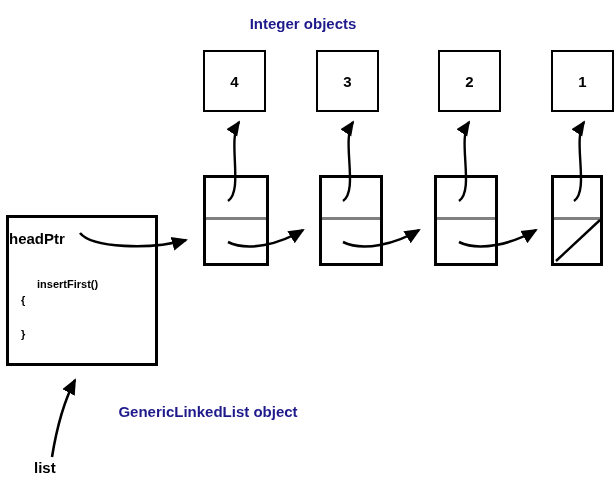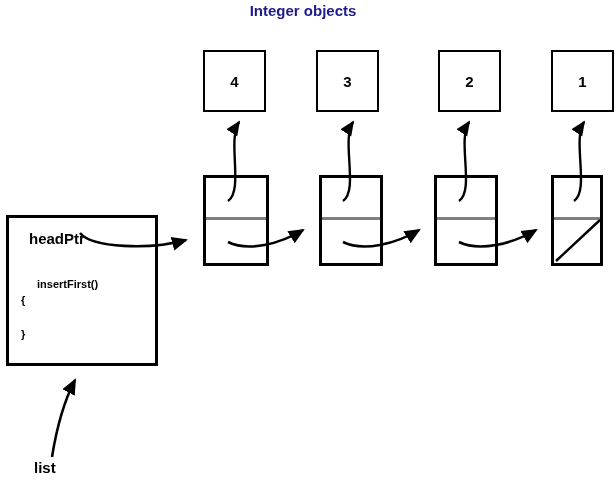--- a/index.html
+++ b/index.html
@@ -25,20 +25,21 @@
   }
   .abs { position: absolute; }
 
   
   .label-blue {
     color: #1f1a8c;
     font-weight: bold;
     font-size: 15px;
     white-space: nowrap;
     letter-spacing: 0px;
+    margin-top: 13px;
   }
   .label-black {
     color: #000000;
     font-weight: bold;
     white-space: nowrap;
   }
 
   
   .int-box {
     position: absolute;
@@ -90,20 +91,21 @@
   }
 </style>
 </head>
 <body>
 
 <div id="canvas">
 
   <div class="abs label-blue" style="left:303px; top:2px; transform:translateX(-50%);">Integer objects</div>
 
 
+  <div class="abs label-blue" style="left:208px; top:390px; transform:translateX(-50%);">GenericLinkedList object</div>
 
   <div class="abs label-black" style="left:34px; top:459px; font-size:15px;">list</div>
 
   <div class="int-box" style="left:203px; top:50px; width:63px; height:62px;">
     <span class="val">4</span>
   </div>
 
   <div class="int-box" style="left:316px; top:50px; width:63px; height:62px;">
     <span class="val">3</span>
   </div>
@@ -126,21 +128,21 @@
 
   <div class="node-box" style="left:434px; top:175px; width:64px; height:91px;">
     <div class="divider" style="top:39px;"></div>
   </div>
 
   <div class="node-box" style="left:551px; top:175px; width:52px; height:91px;">
     <div class="divider" style="top:39px;"></div>
   </div>
 
   <div class="llist-box" style="left:6px; top:215px; width:152px; height:151px;">
-    <span class="headptr-text" style="left:20px; top:12px;">headPtr</span>
+    <span class="headptr-text" style="left:0; top:12px;">headPtr</span>
     <span class="code-line" style="left:12px; top:60px;padding-left:16px;">insertFirst()</span>
     <span class="code-line" style="left:12px; top:76px;">{</span>
     <span class="code-line" style="left:12px; top:110px;">}</span>
   </div>
 
   <svg class="layer" viewBox="0 0 616 491">
     <defs>
       <marker id="ah" markerWidth="7" markerHeight="7" refX="5.4" refY="3" orient="auto" markerUnits="strokeWidth">
         <path d="M0,0.3 L6.2,3 L0,5.7 z" fill="#000000"></path>
       </marker>

